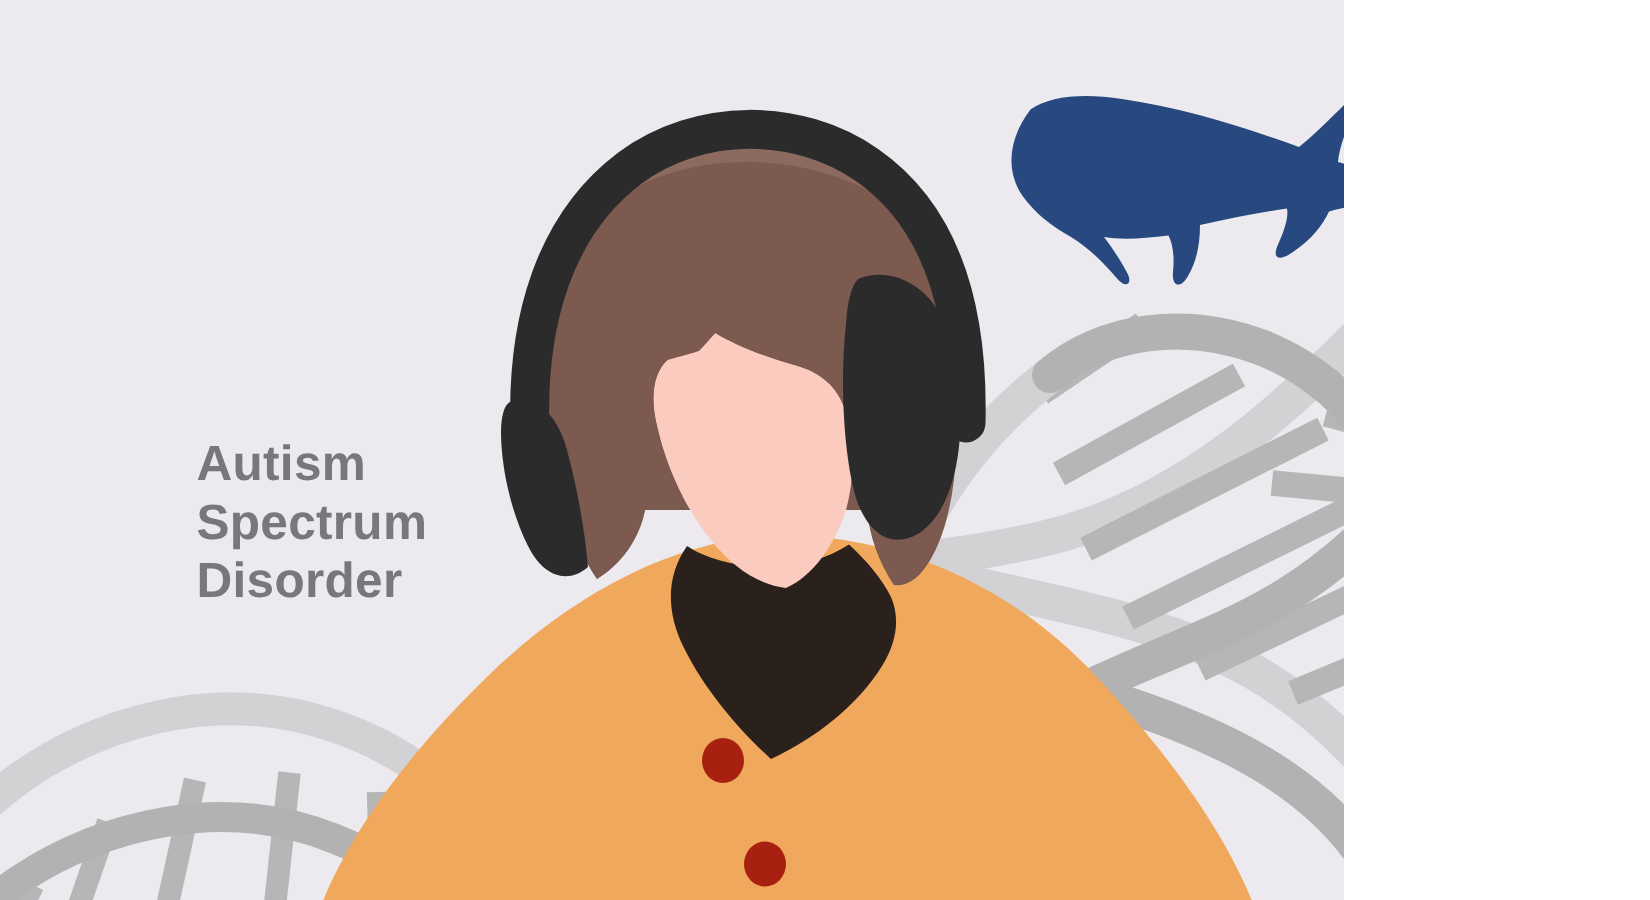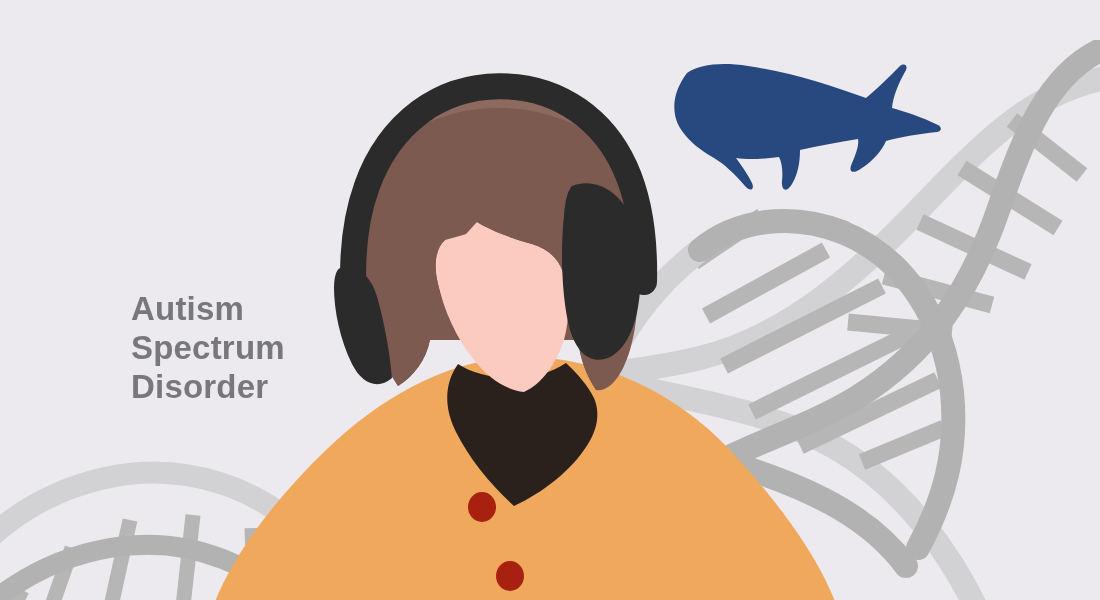--- a/index.html
+++ b/index.html
@@ -6,21 +6,21 @@
   html, body {
     margin: 0;
     padding: 0;
     background: #ffffff;
   }
   body {
     font-family: "Liberation Sans", sans-serif;
   }
   #illustration-root {
     position: relative;
-    width: 1100px;
+    width: 896px;
     height: 600px;
     overflow: hidden;
     text-decoration: underline;
   }
   #illustration-root svg {
     display: block;
     width: 1100px;
     height: 600px;
   }
   .title-text {

